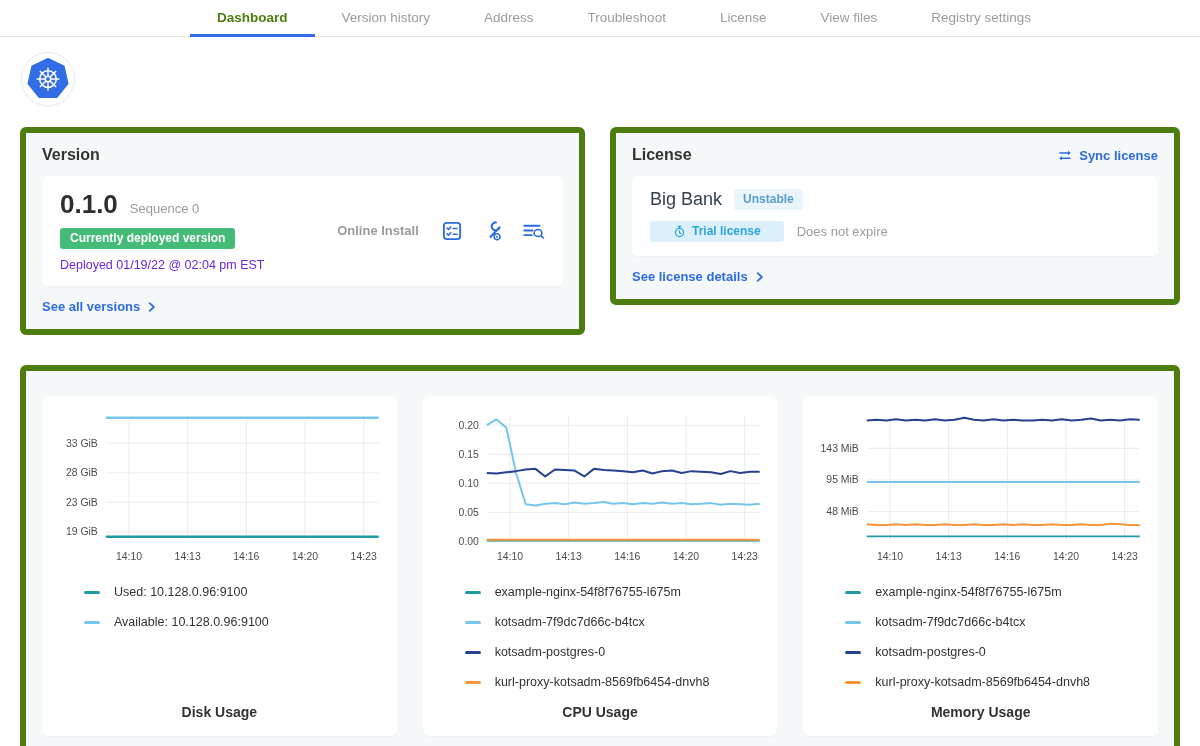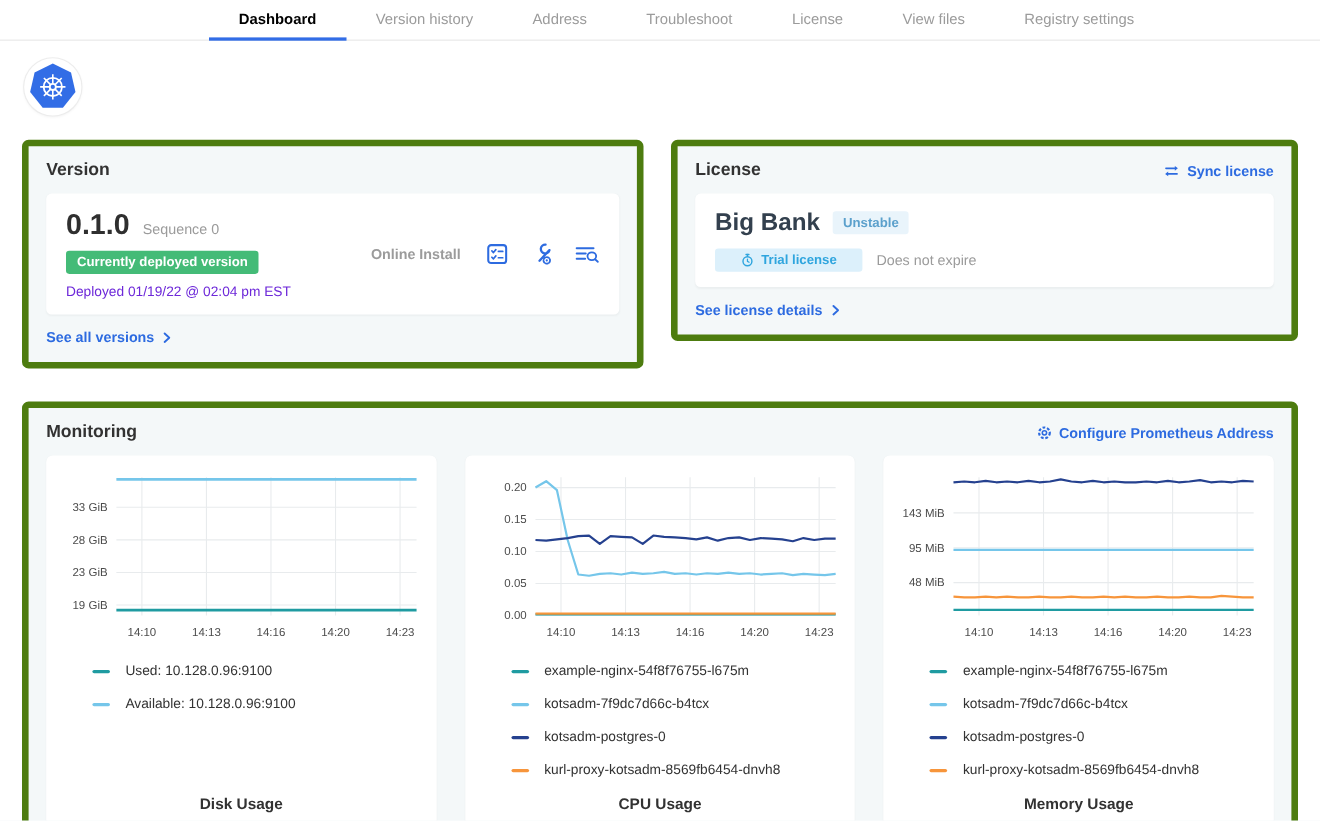--- a/index.html
+++ b/index.html
@@ -12,21 +12,21 @@
 
   
   .top-nav {
     height:37px; display:flex; align-items:stretch;
     padding-left:190px; border-bottom:1px solid #e7e7e7; background:#fff;
   }
   .tab {
     display:flex; align-items:center; padding:0 27px; color:#9b9b9b;
     font-size:13.5px; cursor:pointer; border-bottom:3px solid transparent; margin-bottom:-1px;
   }
-  .tab.active { color:#000000; font-weight:bold; border-bottom-color:#326de6; }
+  .tab.active { color:#4d7c0f; font-weight:bold; border-bottom-color:#326de6; }
 
   
   .app-header { display:flex; align-items:flex-start; gap:22px; padding:16px 20px 8px 22px; }
   .app-icon {
     width:52px; height:52px; border-radius:50%; background:#fff;
     box-shadow:0 0 0 1px #ececec, 0 1px 3px rgba(0,0,0,.08);
     display:flex; align-items:center; justify-content:center;
   }
   .app-title { font-size:28px; font-weight:bold; color:#323232; letter-spacing:.2px; }
   .status-row { display:flex; align-items:center; gap:8px; margin-top:8px; }
@@ -63,21 +63,21 @@
     display:inline-block; margin-top:8px; background:#44bb77; color:#fff;
     font-size:12px; font-weight:bold; padding:3px 10px 4px; border-radius:3px;
   }
   .deployed-at { margin-top:9px; color:#6d28d9; font-size:12.5px; }
   .install-type { flex:1; text-align:center; color:#9b9b9b; font-weight:bold; font-size:13px; }
   .version-actions { display:flex; align-items:center; gap:18px; color:#2d6be0; }
   .action-icon { cursor:pointer; display:inline-flex; }
   .see-link { margin-top:13px; display:flex; }
 
   .license-name-row { display:flex; align-items:center; gap:12px; }
-  .license-name { font-size:22px; font-weight:bold; color:#33404e; }
+  .license-name { font-size:18px; font-weight:normal; color:#33404e; }
   .channel-badge {
     background:#e9f4fb; color:#5ba0cc; font-size:12px; font-weight:bold;
     padding:3px 9px 4px; border-radius:3px;
   }
   .license-meta-row { display:flex; align-items:center; gap:13px; margin-top:11px; }
   .trial-badge {
     background:#dcf0fb; color:#2fa5de; font-size:12px; font-weight:bold;
     padding:3px 23px 4px; border-radius:3px; display:inline-flex; align-items:center; gap:6px;
   }
   .expiry { color:#9b9b9b; font-size:13px; }
@@ -231,32 +231,20 @@
         <span style="display:inline-flex">
           <svg width="11" height="12" viewBox="0 0 12 12" stroke="#2d6be0" fill="none" stroke-width="1.9" stroke-linecap="round" stroke-linejoin="round">
             <path d="M4 1.8l4.6 4.2L4 10.2"></path>
           </svg>
         </span>
       </a>
     </section>
   </div>
 
   <section class="card monitoring-card">
-    <div class="card-head">
-      <h2 class="card-title">Monitoring</h2>
-      <a class="blue-link">
-        <span style="display:inline-flex">
-          <svg width="15" height="15" viewBox="0 0 16 16" stroke="#2d6be0" fill="none">
-            <circle cx="8" cy="8" r="5.2" stroke-width="2.1" stroke-dasharray="2.7 1.7"></circle>
-            <circle cx="8" cy="8" r="2.1" stroke-width="1.5"></circle>
-          </svg>
-        </span>
-        <span>Configure Prometheus Address</span>
-      </a>
-    </div>
 
     <div class="charts-row">
       <div class="chart-card">
         <div class="chart-plot">
             <svg viewBox="0 0 336 164" class="chart-svg">
               <line x1="77.29" y1="10" x2="77.29" y2="136" stroke="#e8ebed" stroke-width="1"></line>
               <line x1="136.2" y1="10" x2="136.2" y2="136" stroke="#e8ebed" stroke-width="1"></line>
               <line x1="195.11" y1="10" x2="195.11" y2="136" stroke="#e8ebed" stroke-width="1"></line>
               <line x1="254.01999999999998" y1="10" x2="254.01999999999998" y2="136" stroke="#e8ebed" stroke-width="1"></line>
               <line x1="312.93" y1="10" x2="312.93" y2="136" stroke="#e8ebed" stroke-width="1"></line>

